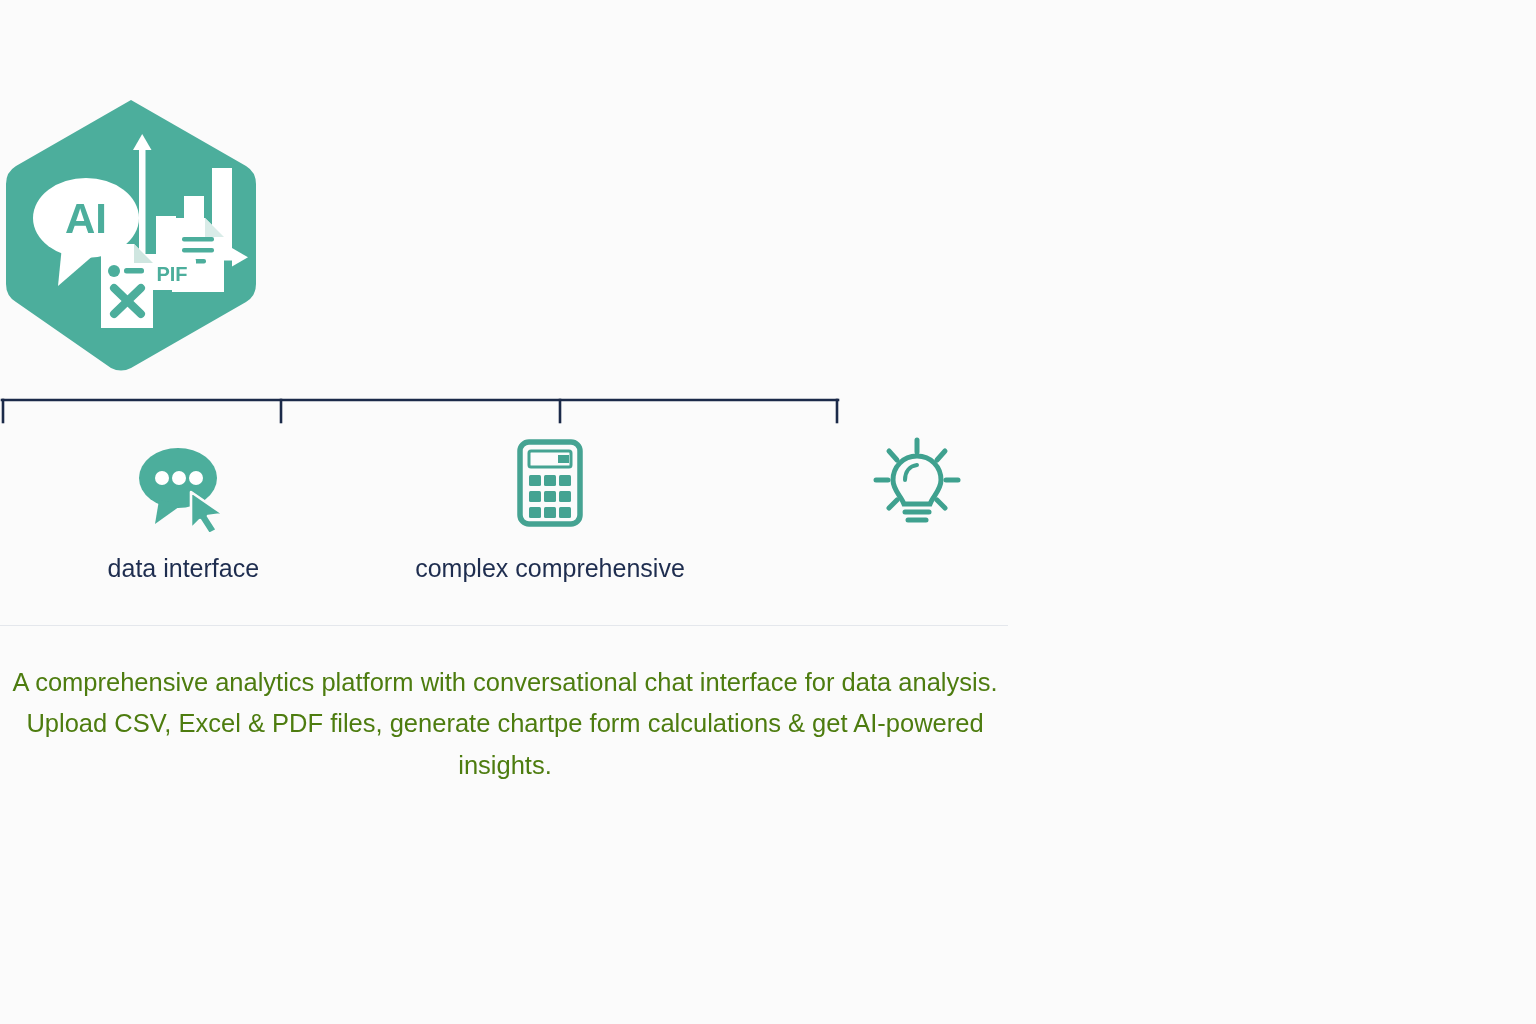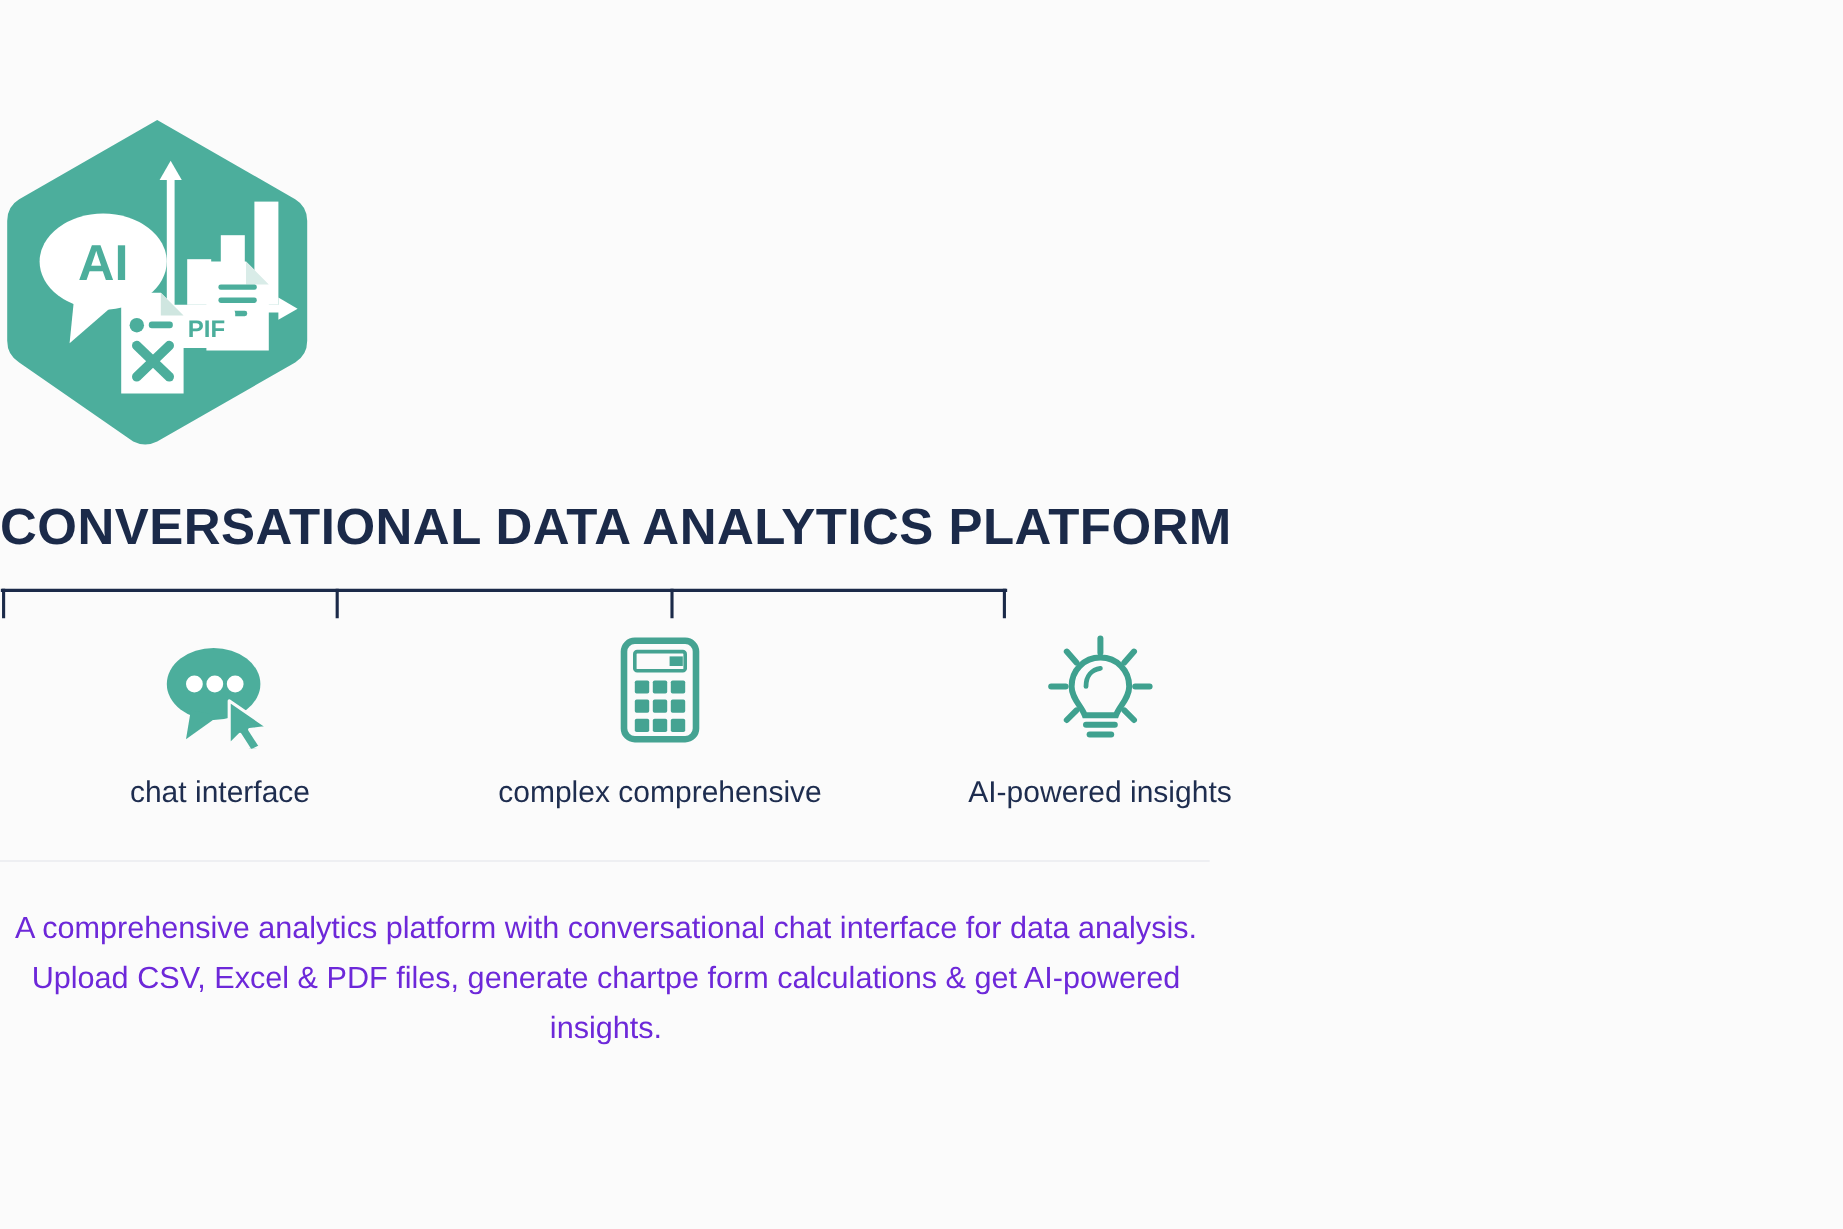--- a/index.html
+++ b/index.html
@@ -93,21 +93,21 @@
     background: #e4e7ec;
   }
 
   
   .description {
     margin-top: 36px;
     width: 1010px;
     text-align: center;
     font-size: 25.5px;
     line-height: 1.62;
-    color: #6d28d9;
+    color: #4d7c0f;
     font-family: "Liberation Sans", sans-serif;
   }
 </style>
 </head>
 <body>
 
 <div class="page">
 
   <div class="hero-logo">
     <svg viewBox="0 0 262 276" xmlns="http://www.w3.org/2000/svg">
@@ -160,21 +160,20 @@
           <rect x="124" y="172" width="20" height="5.5" rx="2.5"></rect>
         </g>
         <g stroke="#4cae9c" stroke-width="8" stroke-linecap="round">
           <line x1="114" y1="192" x2="141" y2="218"></line>
           <line x1="141" y1="192" x2="114" y2="218"></line>
         </g>
       </g>
     </svg>
   </div>
 
-  <div class="title">CONVERSATIONAL DATA ANALYTICS PLATFORM</div>
 
   <div class="bracket">
     <svg viewBox="0 0 840 26" xmlns="http://www.w3.org/2000/svg">
       <g stroke="#1b2a49" stroke-width="2.6" fill="none" stroke-linecap="square">
         <line x1="2" y1="2" x2="838" y2="2"></line>
         <line x1="3" y1="2" x2="3" y2="24"></line>
         <line x1="281" y1="2" x2="281" y2="24"></line>
         <line x1="560" y1="2" x2="560" y2="24"></line>
         <line x1="837" y1="2" x2="837" y2="24"></line>
       </g>
@@ -189,21 +188,21 @@
           <ellipse cx="47" cy="42" rx="39" ry="30" fill="#4cae9c"></ellipse>
           <path d="M28 64 L24 88 L52 68 Z" fill="#4cae9c"></path>
           <g fill="#ffffff">
             <circle cx="31" cy="42" r="7"></circle>
             <circle cx="48" cy="42" r="7"></circle>
             <circle cx="65" cy="42" r="7"></circle>
           </g>
           <path d="M60 56 L92 78 L77 80 L86 94 L78 98 L69 84 L60 93 Z" fill="#4cae9c" stroke="#fbfbfb" stroke-width="2.6" stroke-linejoin="round"></path>
         </svg>
       </div>
-      <div class="feature-label">chat interface</div>
+      <div class="feature-label">data interface</div>
     </div>
 
 
     <div class="feature">
       <div class="feature-icon">
         <svg width="104" height="96" viewBox="0 0 104 96" xmlns="http://www.w3.org/2000/svg">
           <rect x="22" y="6" width="60" height="82" rx="9" fill="none" stroke="#45a392" stroke-width="5.5"></rect>
           <rect x="31" y="15" width="42" height="16" rx="2" fill="none" stroke="#45a392" stroke-width="3"></rect>
           <rect x="60" y="19" width="11" height="8" fill="#45a392"></rect>
           <g fill="#45a392">
@@ -242,21 +241,20 @@
                      C68 60 76 54 76 44
                      C76 31 66 20 52 20 Z"></path>
 
             <path d="M40 44 C40 35 45 30 52 29" stroke-width="4"></path>
 
             <line x1="40" y1="76" x2="64" y2="76"></line>
             <line x1="43" y1="84" x2="61" y2="84"></line>
           </g>
         </svg>
       </div>
-      <div class="feature-label">AI-powered insights</div>
     </div>
 
   </div>
 
   <div class="divider"></div>
 
   <div class="description">A comprehensive analytics platform with conversational chat interface for data analysis. Upload CSV, Excel &amp; PDF files, generate chartpe form calculations &amp; get AI-powered insights.</div>
 
 </div>
 

